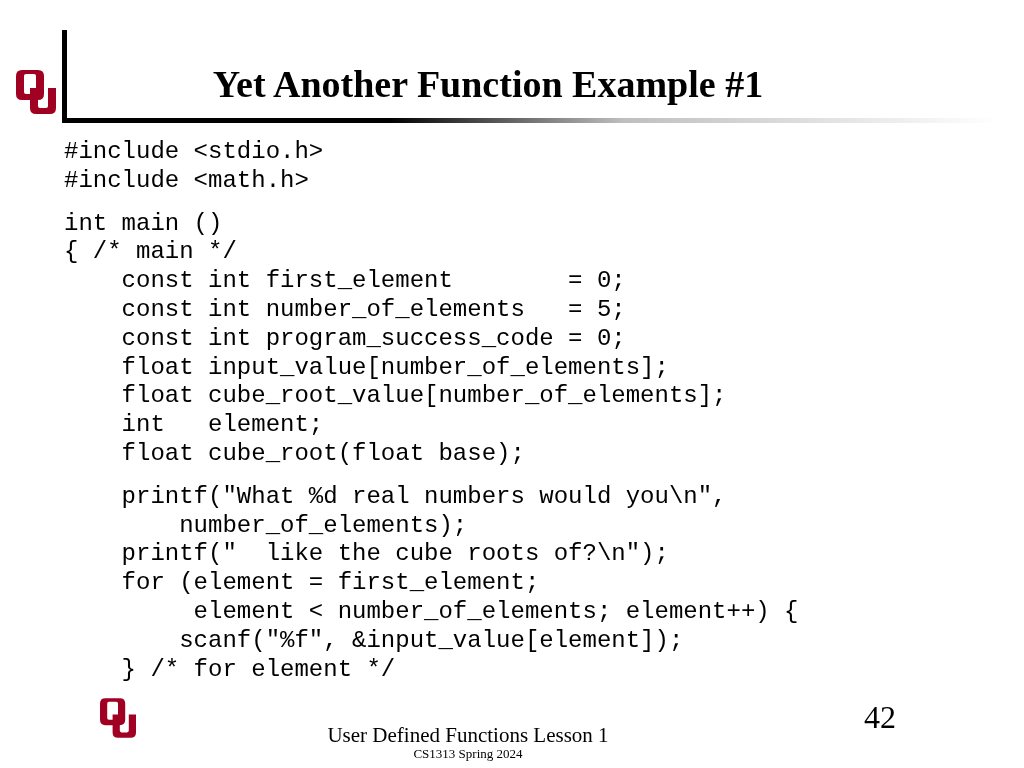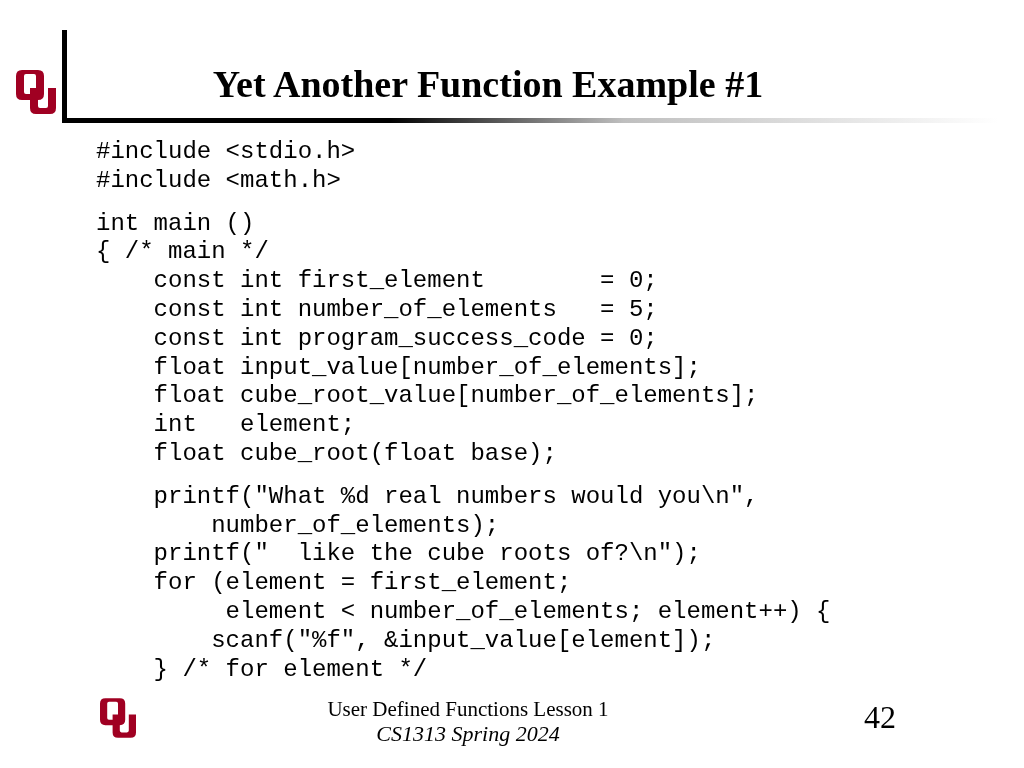--- a/index.html
+++ b/index.html
@@ -48,44 +48,43 @@
     left: 70px;
     right: 30px;
     top: 62px;
     text-align: center;
     font-size: 38px;
     font-weight: bold;
     color: #000;
   }
   .code-block {
     position: absolute;
-    left: 96px;
+    left: 64px;
     top: 138px;
     font-family: "Courier New", Courier, monospace;
     font-size: 24px;
     line-height: 1.20;
     color: #000;
     white-space: pre;
   }
   .code-block .gap {
     display: block;
     height: 14px;
   }
   .footer-center {
     position: absolute;
-    bottom: 22px;
+    bottom: 6px;
     left: 0;
     right: 0;
     text-align: center;
     font-size: 21px;
     line-height: 1.15;
   }
   .footer-center .sub {
-    font-size: 22px;
-    font-style: italic;
+    font-size: 13px;
   }
   .page-num {
     position: absolute;
     right: 40px;
     bottom: 32px;
     font-size: 32px;
   }
 </style>
 </head>
 <body>

